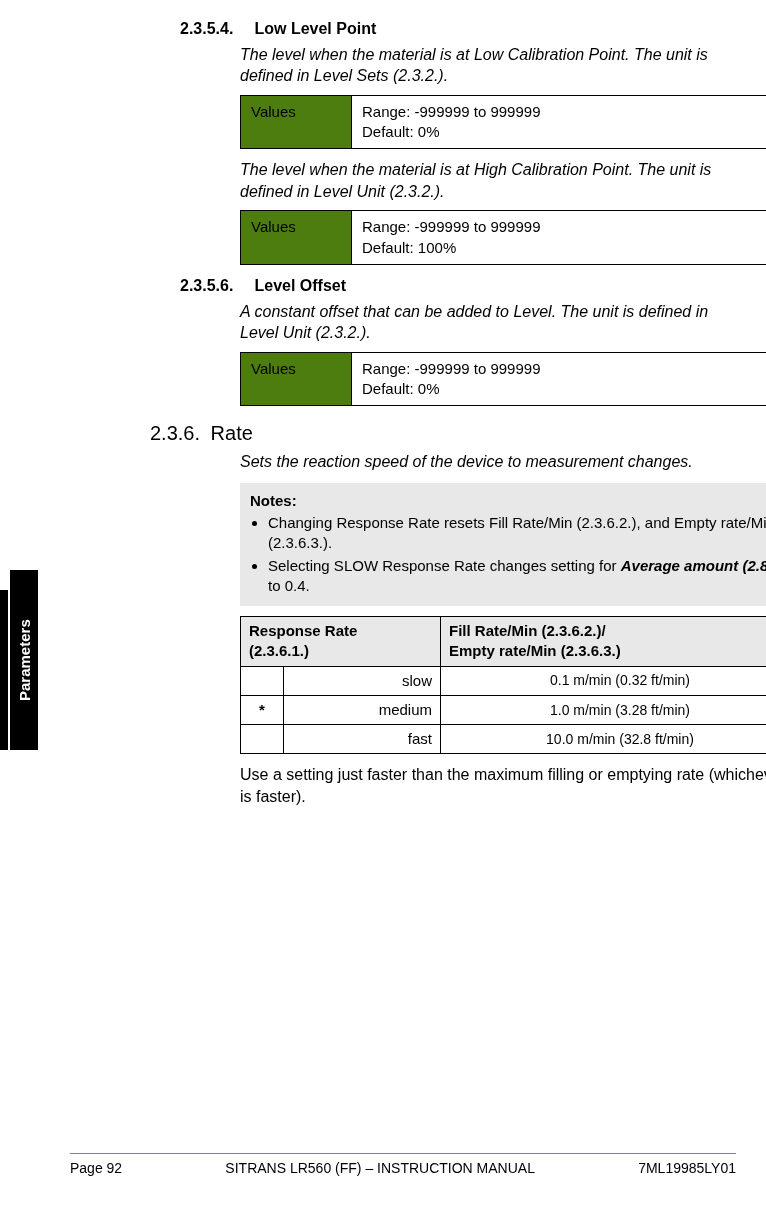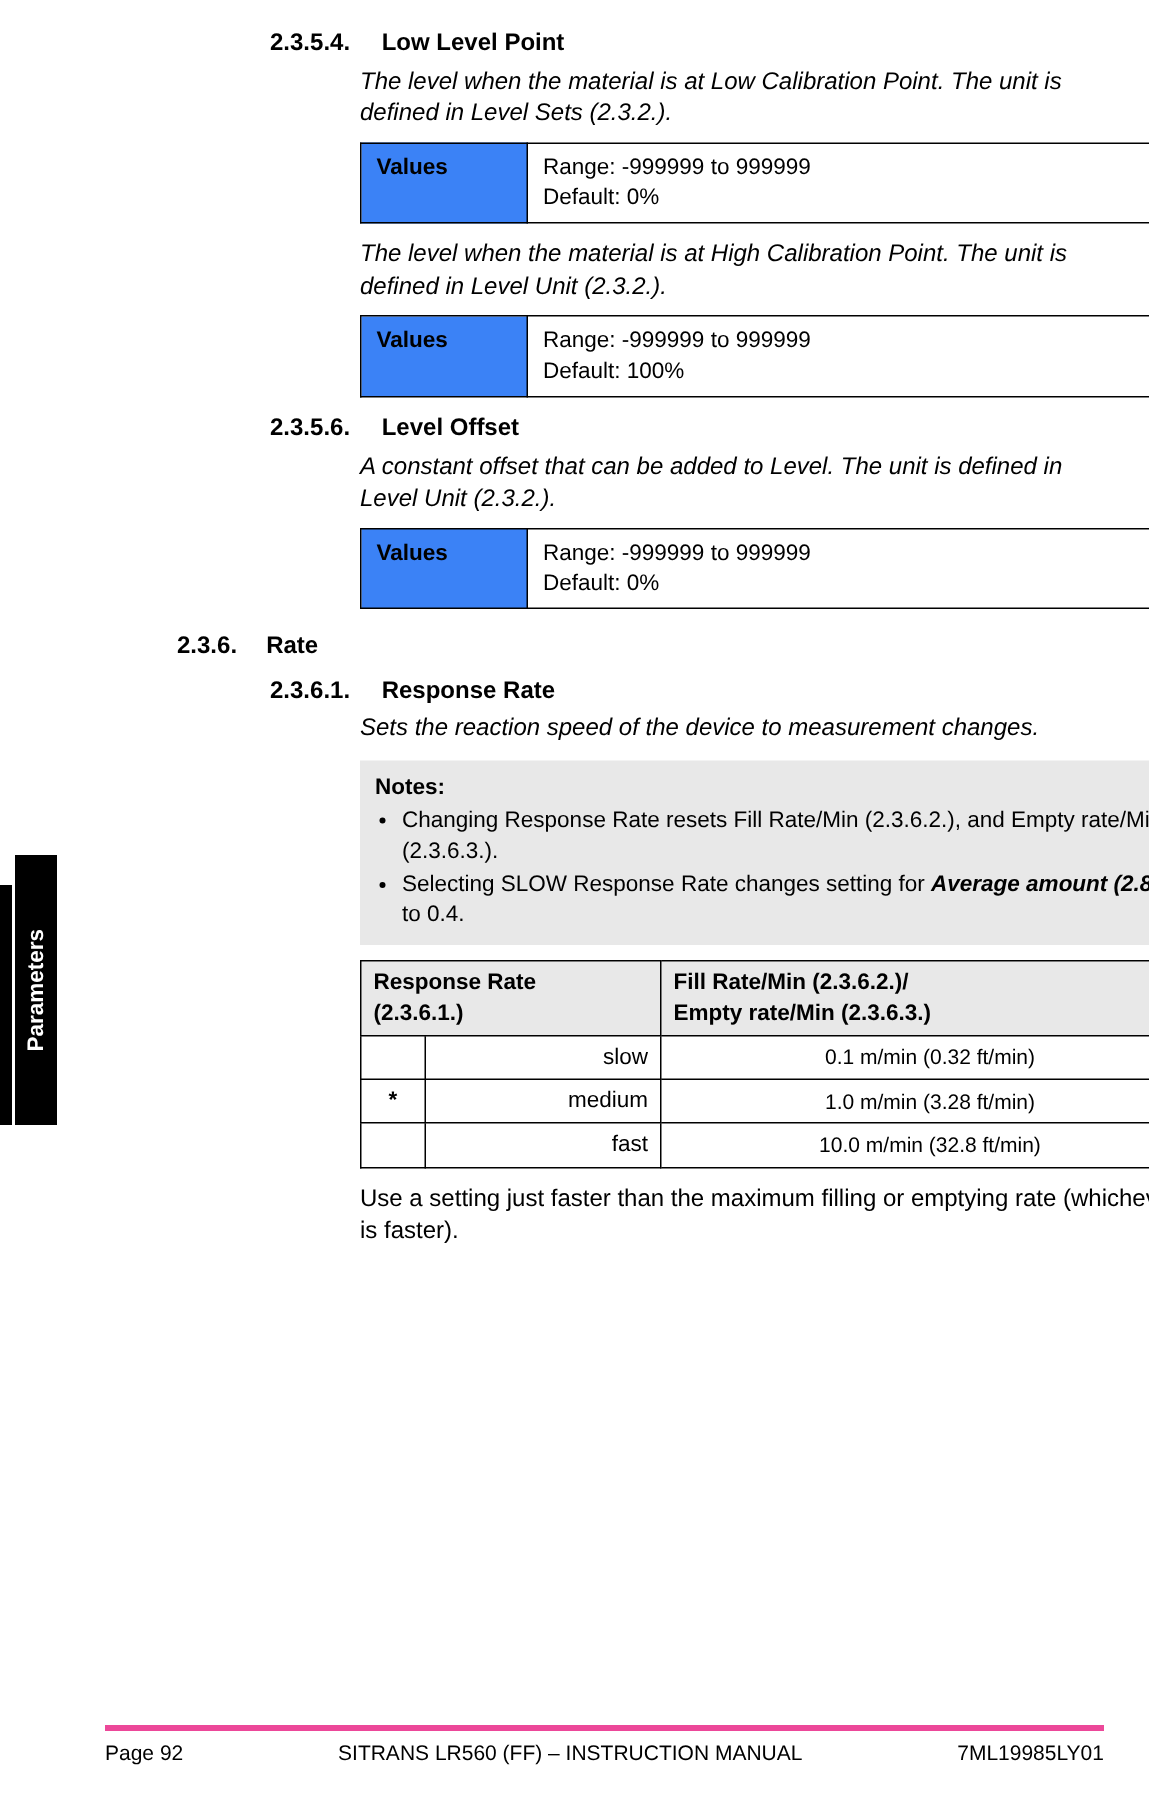--- a/index.html
+++ b/index.html
@@ -50,42 +50,42 @@
   .sec-num {
     display: inline-block;
     min-width: 70px;
   }
   h4 {
     font-size: 16px;
     font-weight: bold;
     margin: 8px 0 4px 90px;
   }
   h3 {
-    font-size: 16px;
-    font-weight: bold;
-    margin: 14px 0 4px 28px;
+    font-size: 20px;
+    font-weight: normal;
+    margin: 14px 0 4px 60px;
   }
   .desc {
     font-style: italic;
     margin: 4px 0 8px 150px;
   }
   .value-table {
     margin: 4px 0 10px 150px;
     border-collapse: collapse;
     width: 560px;
   }
   .value-table td {
     border: 1px solid #000;
     padding: 6px 10px;
     vertical-align: top;
     font-size: 15px;
   }
   .value-table .label-cell {
-    background: #3b82f6;
-    font-weight: bold;
+    background: #4d7c0f;
+    font-weight: normal;
     width: 90px;
   }
   .notes-box {
     margin: 10px 0 10px 150px;
     width: 560px;
     background: #e8e8e8;
     padding: 8px 10px 8px 10px;
     box-sizing: border-box;
     font-size: 15px;
   }
@@ -124,21 +124,21 @@
   .posttext {
     margin: 8px 0 0 150px;
     width: 560px;
     font-size: 16px;
   }
   .footer {
     position: absolute;
     left: 70px;
     right: 30px;
     bottom: 30px;
-    border-top: 4px solid #ec4899;
+    border-top: 1px solid #ec4899;
     padding-top: 6px;
     font-size: 14px;
     display: flex;
     justify-content: space-between;
   }
 </style>
 </head>
 <body>
 
 <div class="page">
@@ -192,24 +192,20 @@
         </td>
       </tr>
     </tbody>
       </table>
 
     <h3>
       <span class="sec-num" style="min-width:55px">2.3.6.</span>
       <span>Rate</span>
     </h3>
 
-    <h4>
-      <span class="sec-num">2.3.6.1.</span>
-      <span>Response Rate</span>
-    </h4>
     <div class="desc">Sets the reaction speed of the device to measurement changes.</div>
 
     <div class="notes-box">
       <div class="notes-title">Notes:</div>
       <ul>
         <li>Changing Response Rate resets Fill Rate/Min (2.3.6.2.), and Empty rate/Min (2.3.6.3.).</li>
         <li>
           <span>Selecting SLOW Response Rate changes setting for </span><span class="avg">Average amount (2.8.3.)</span><span> to 0.4.</span>
         </li>
       </ul>

